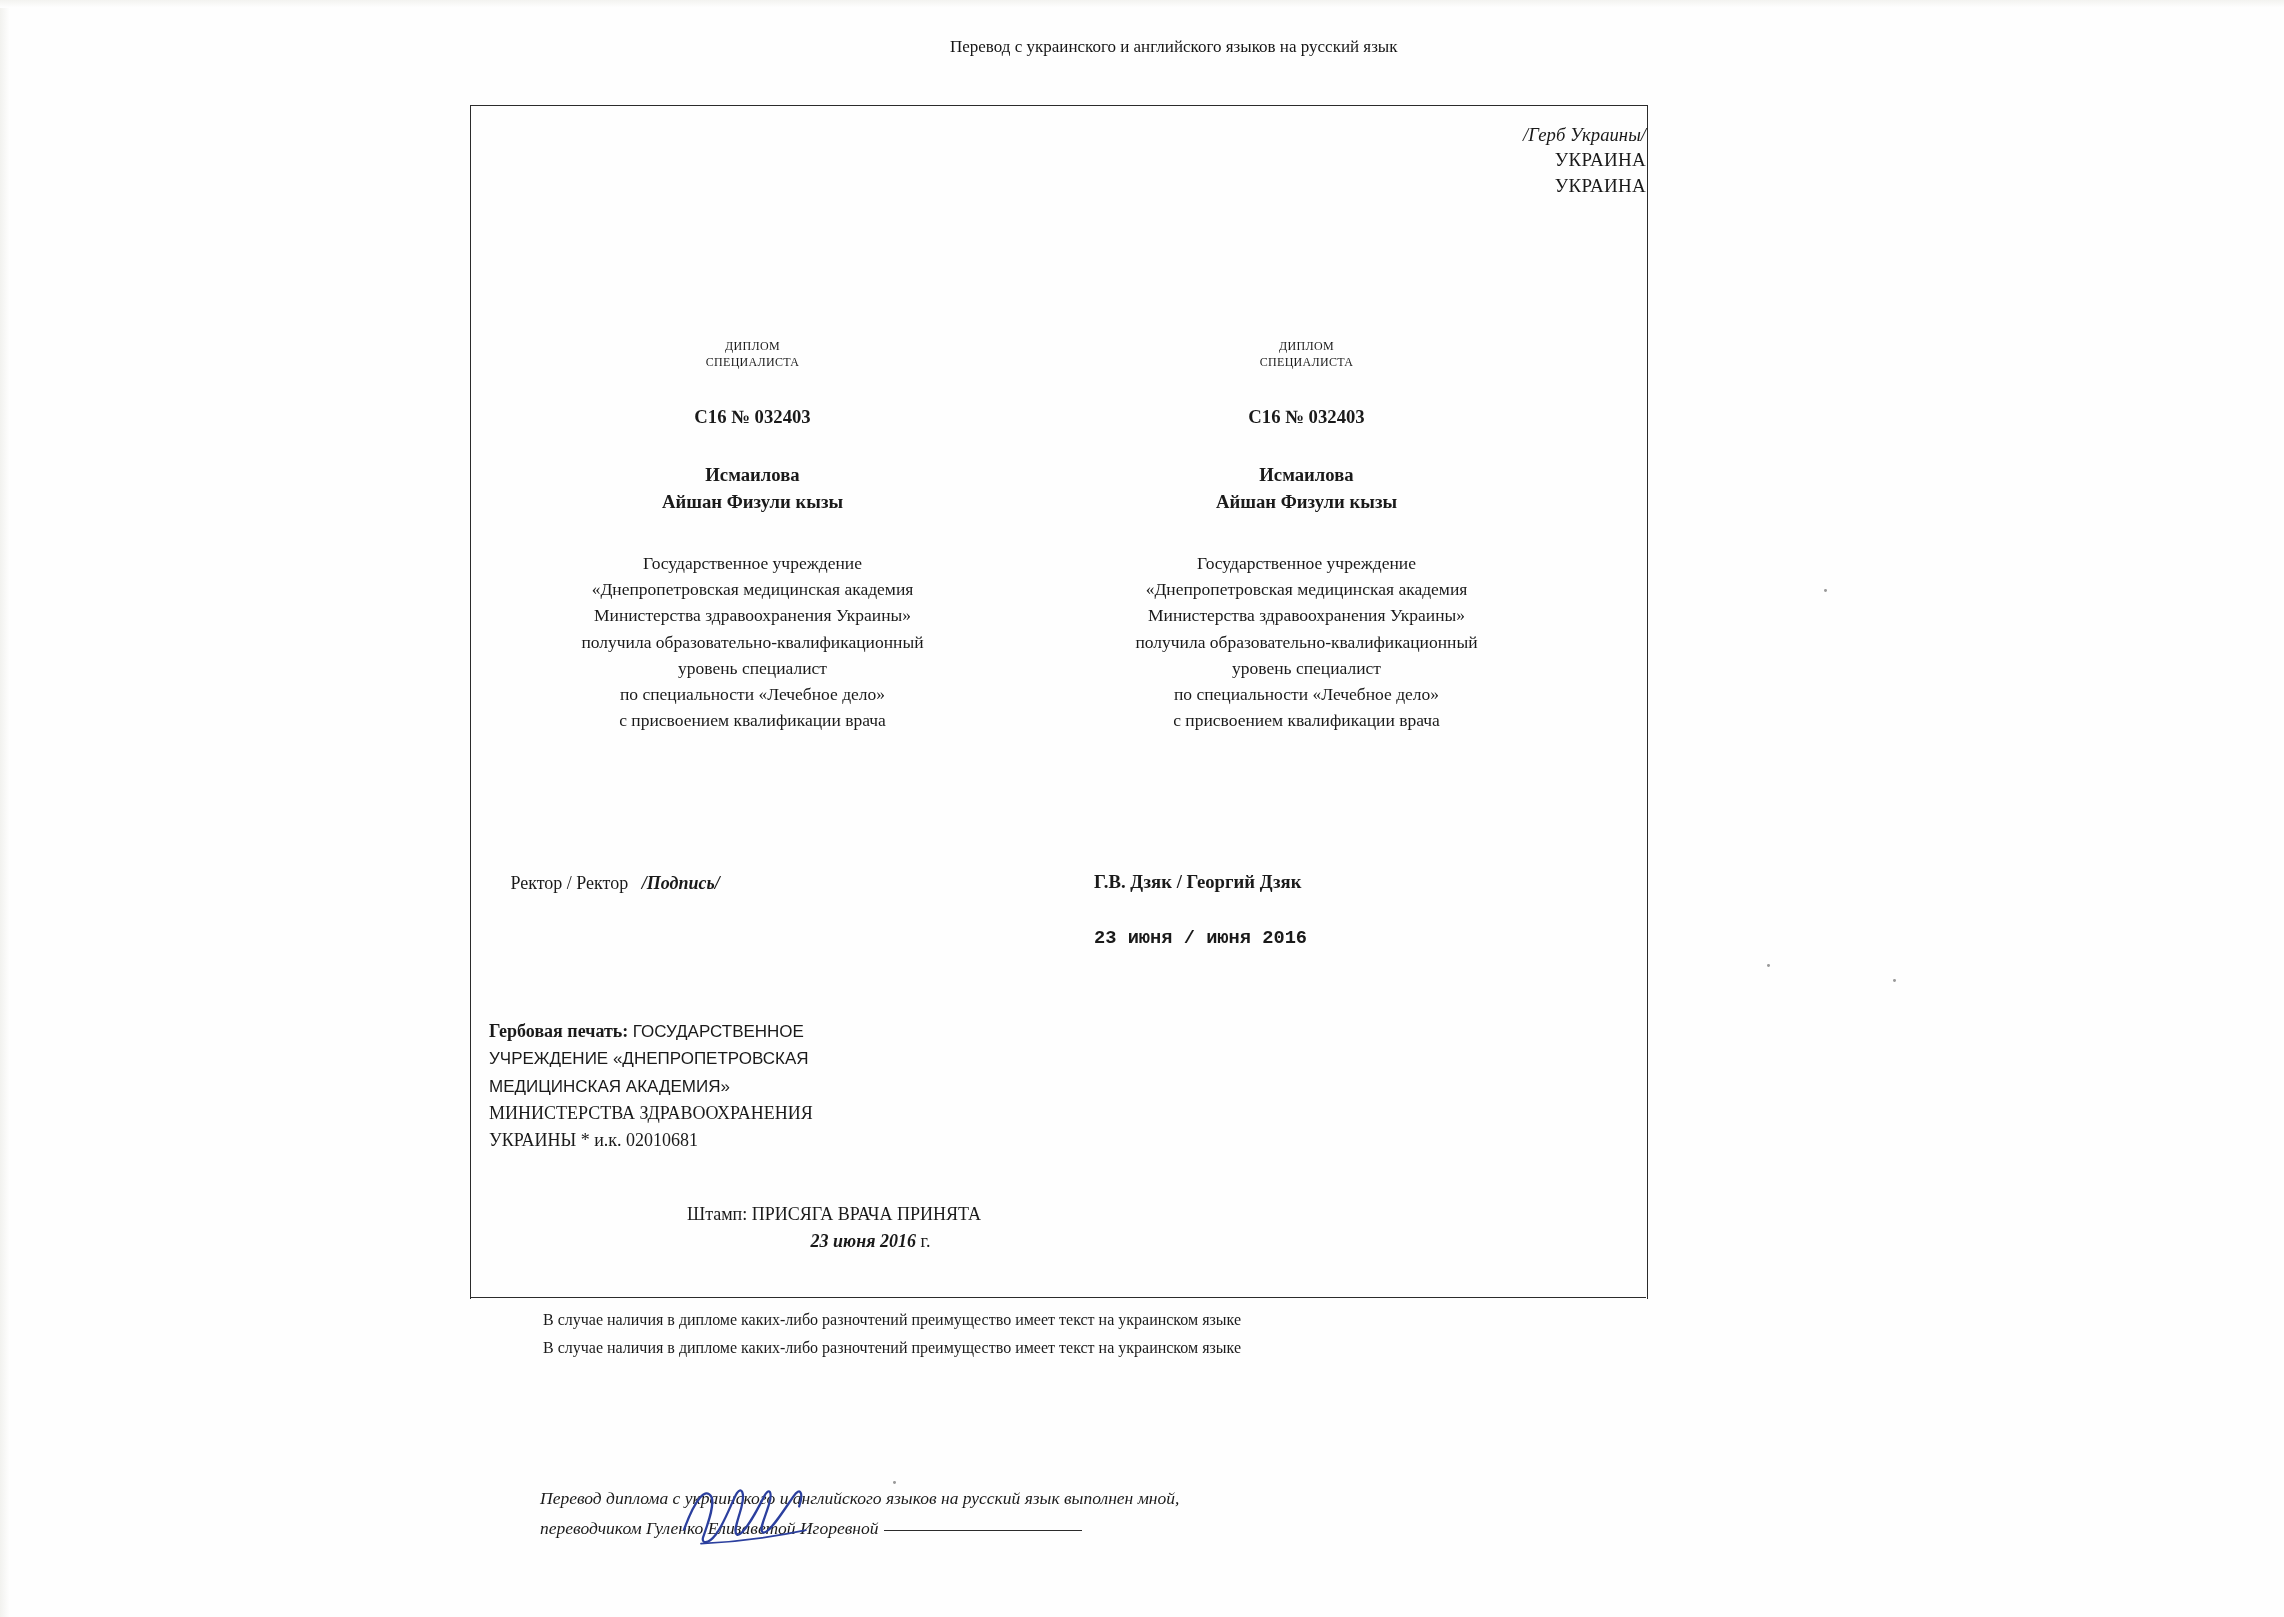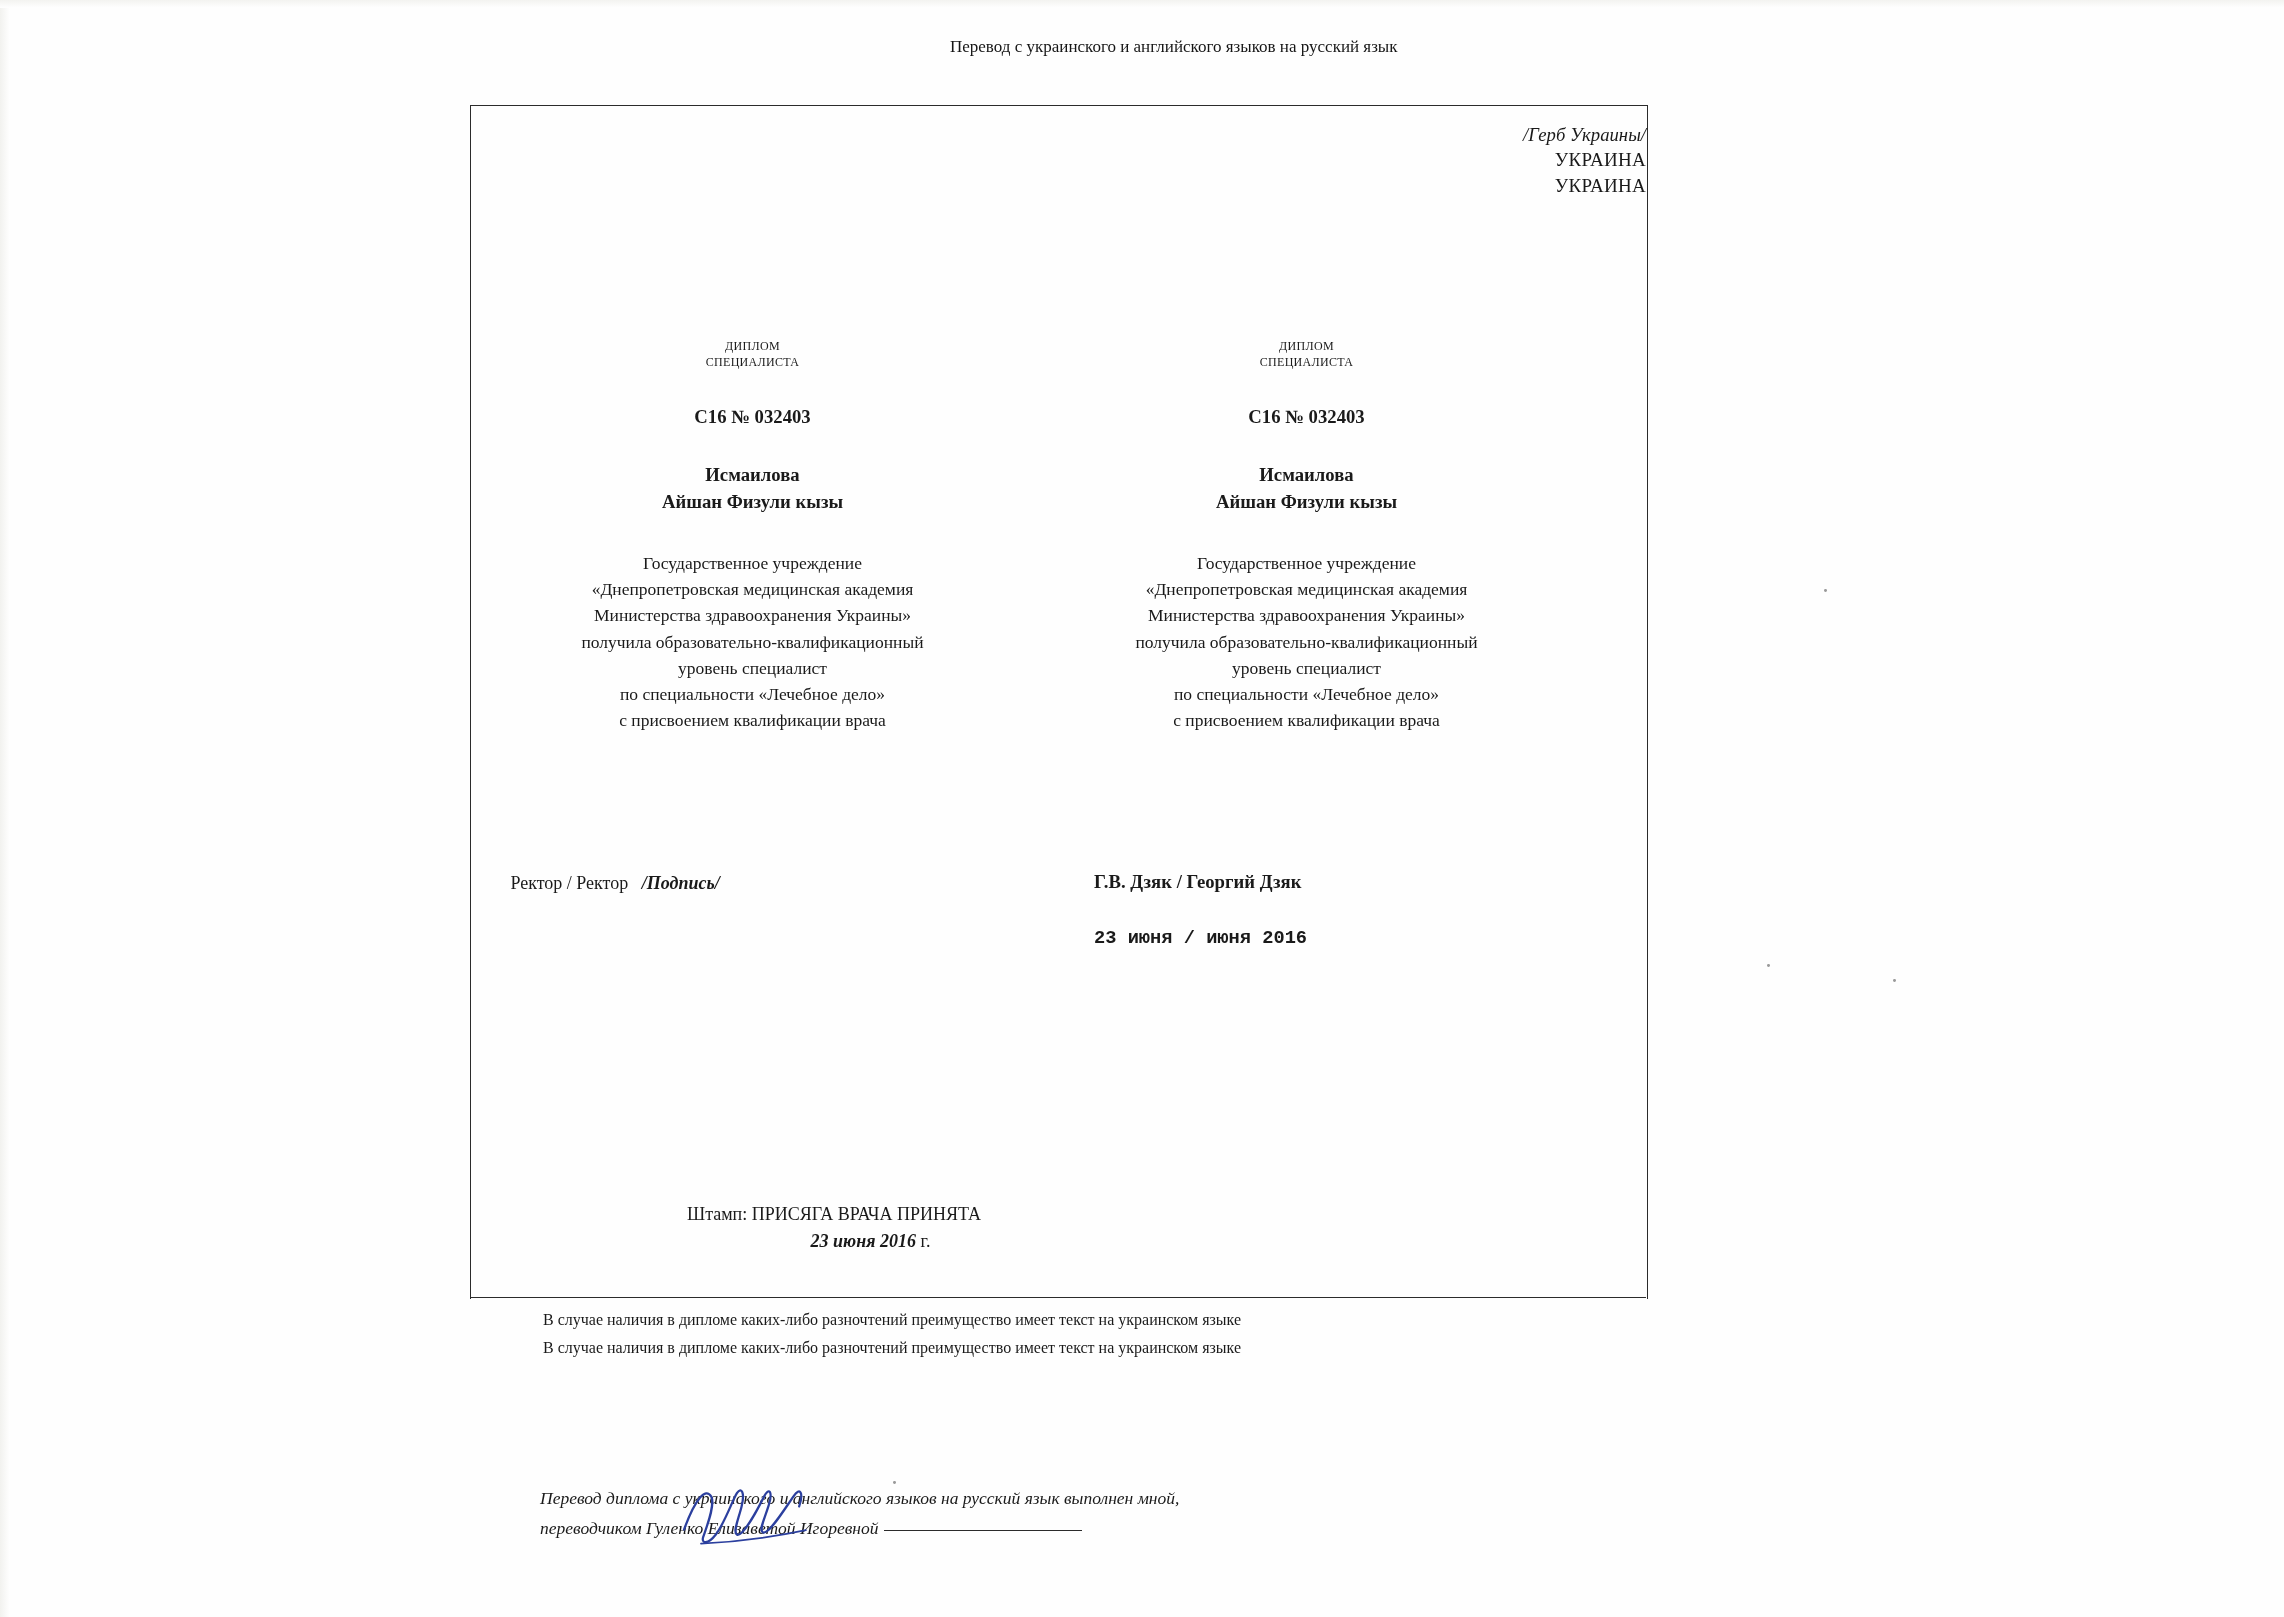--- a/index.html
+++ b/index.html
@@ -267,20 +267,28 @@
     <div class="dip-body" style="margin-top:0">с присвоением квалификации врача</div>
   </div>
 
   <div class="rector-left">
     <span>Ректор / Ректор</span><span class="sig">/Подпись/</span>
   </div>
 
   <div class="rector-right">Г.В. Дзяк / Георгий Дзяк</div>
   <div class="date-right">23 июня / июня 2016</div>
 
+  <div class="stamp-block">
+    <span class="lead">Гербовая печать:</span>
+    <span class="sans-caps">ГОСУДАРСТВЕННОЕ</span><br>
+    <span class="sans-caps">УЧРЕЖДЕНИЕ «ДНЕПРОПЕТРОВСКАЯ</span><br>
+    <span class="sans-caps">МЕДИЦИНСКАЯ АКАДЕМИЯ»</span><br>
+    <span>МИНИСТЕРСТВА ЗДРАВООХРАНЕНИЯ</span><br>
+    <span>УКРАИНЫ * и.к. 02010681</span>
+  </div>
 
   <div class="stamp2-block">
     <span>Штамп:</span>
     <span>ПРИСЯГА ВРАЧА ПРИНЯТА</span><br>
     <span class="date-it">23 июня 2016</span>
     <span>г.</span>
   </div>
 
   <div class="footnotes">
     <div>В случае наличия в дипломе каких-либо разночтений преимущество имеет текст на украинском языке</div>

